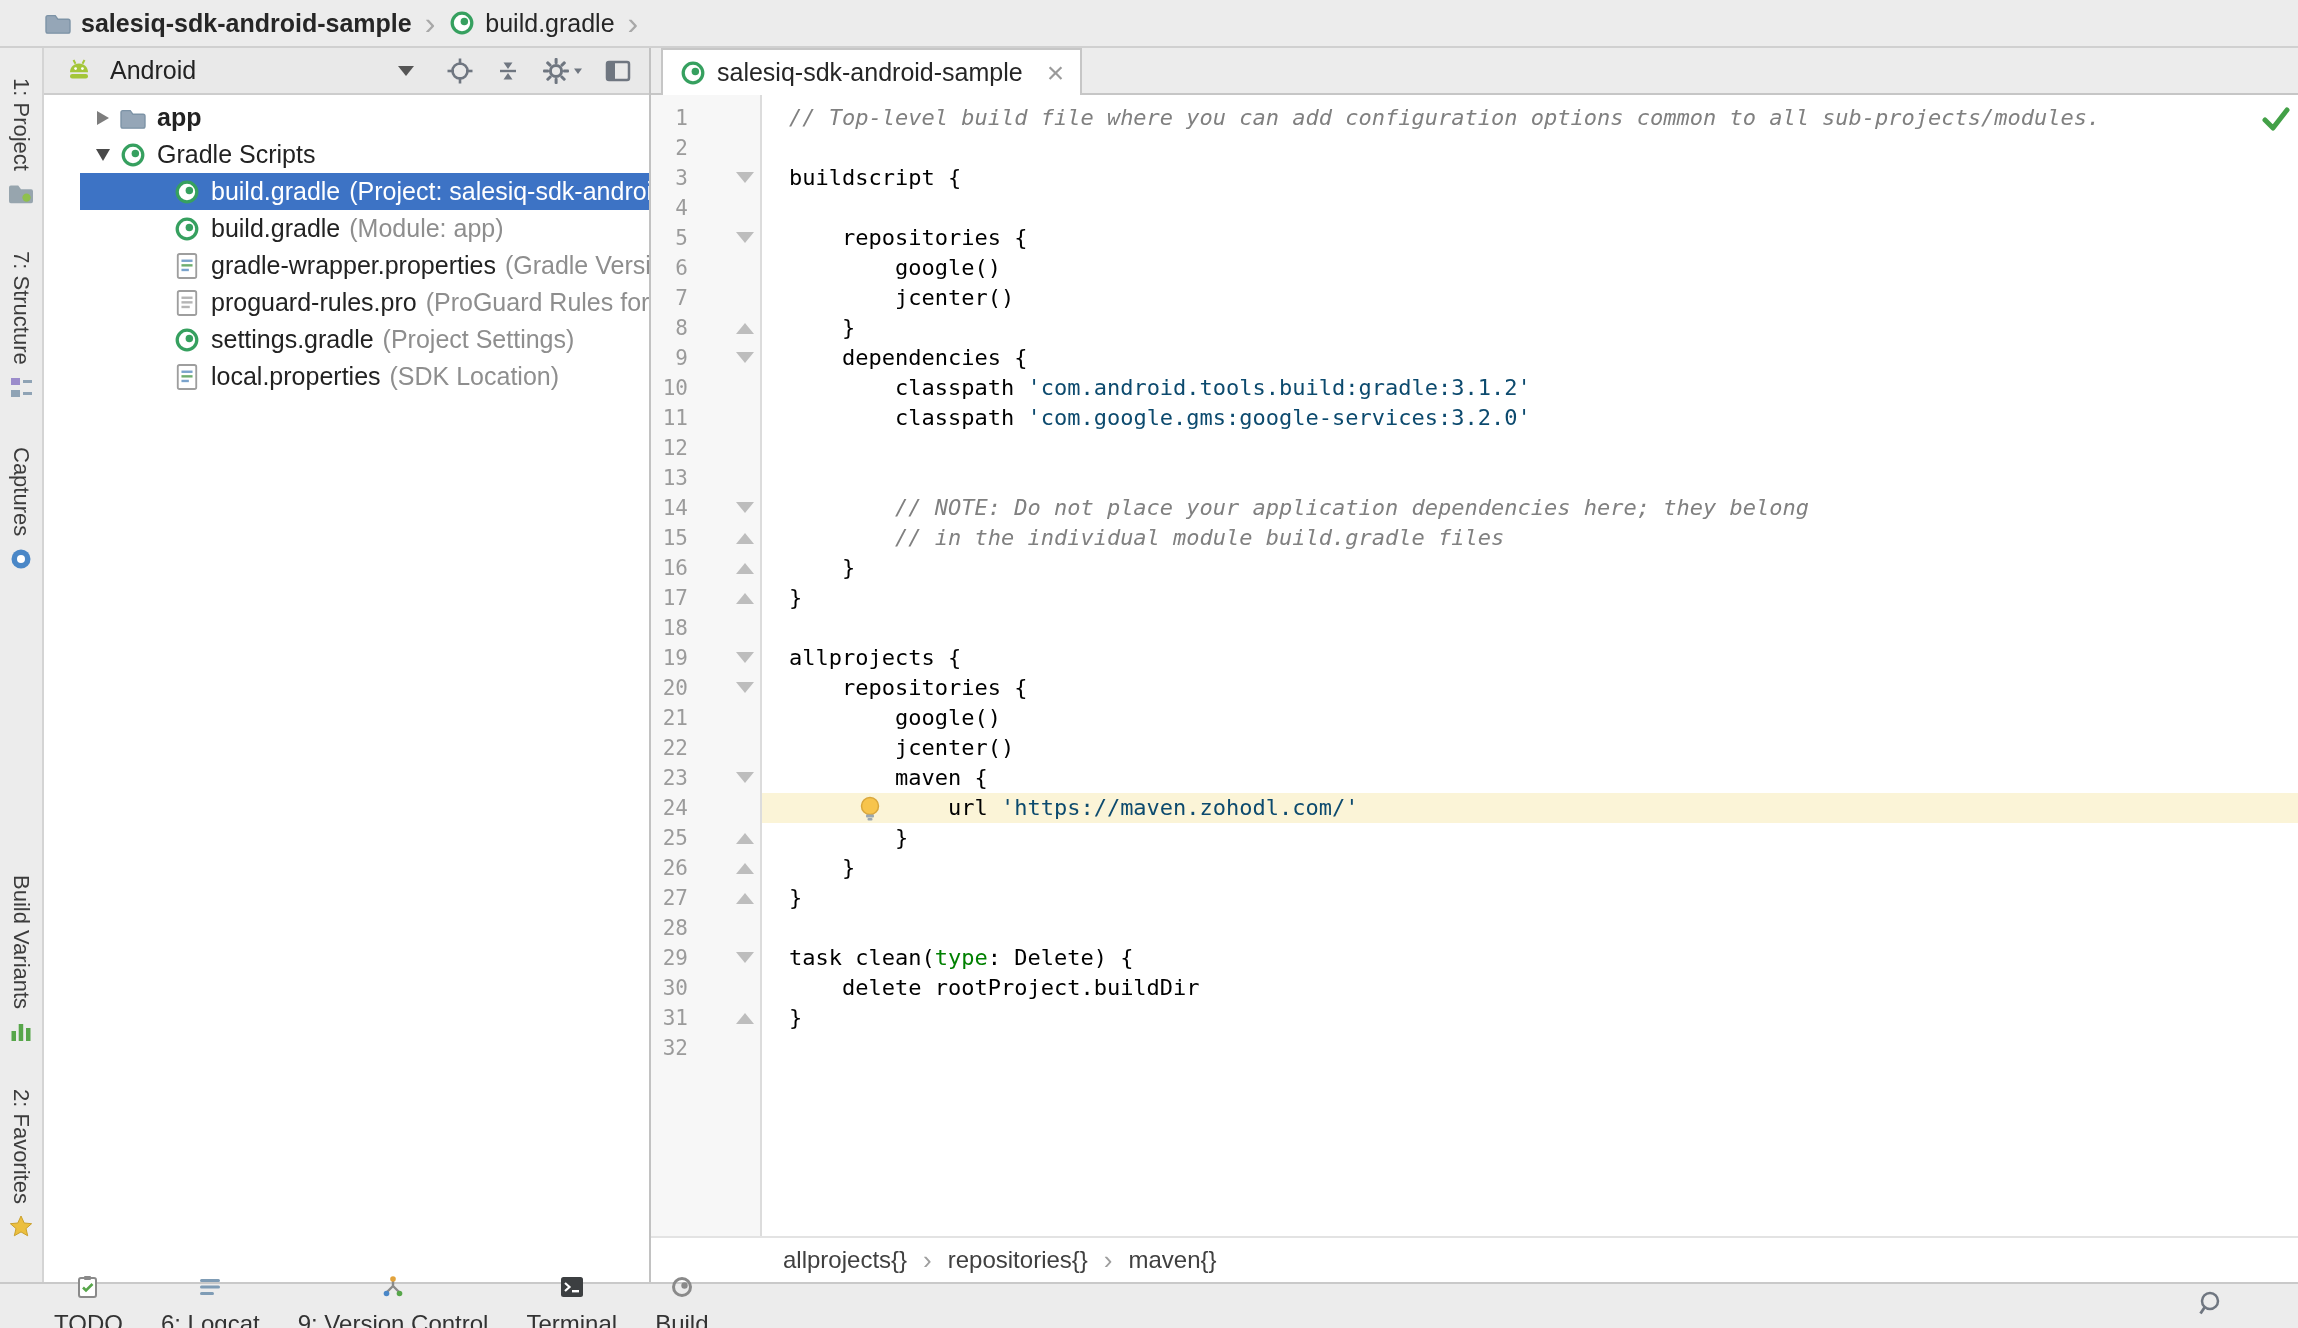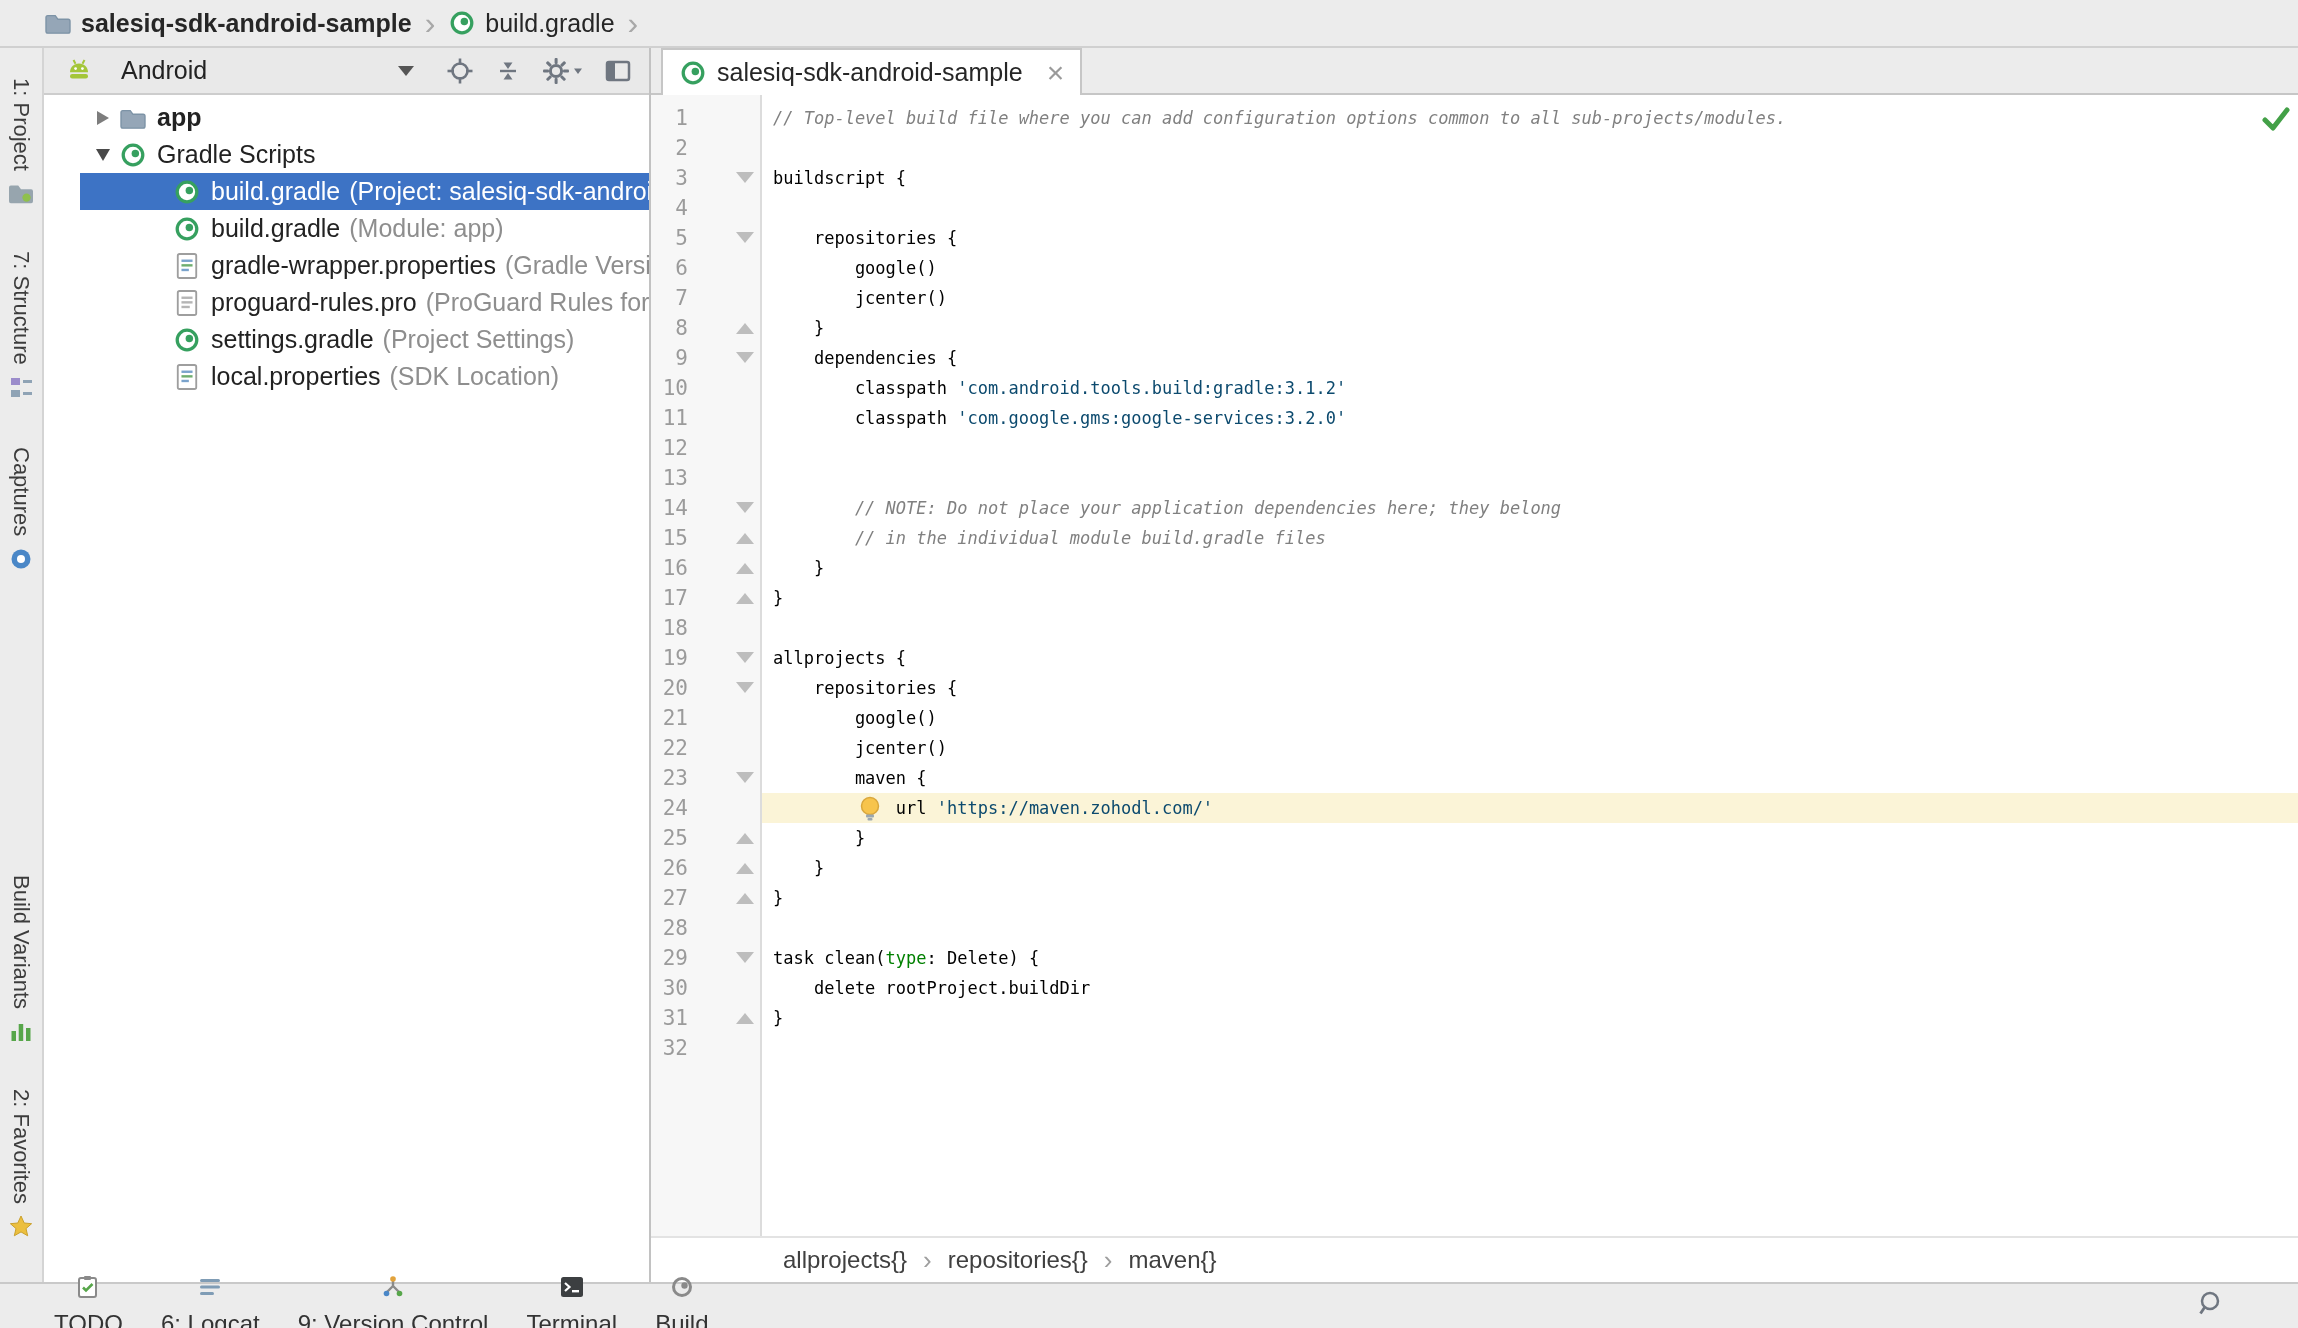--- a/index.html
+++ b/index.html
@@ -21,21 +21,21 @@
   #stripe-top{display:flex;flex-direction:column;align-items:center;gap:46px;margin-top:30px;}
   #stripe-bottom{margin-top:auto;display:flex;flex-direction:column;align-items:center;gap:44px;margin-bottom:42px;}
   .stripe-btn{display:flex;flex-direction:column;align-items:center;gap:10px;cursor:default;}
   .vlabel{writing-mode:vertical-rl;font-size:22px;color:#3c3c3c;white-space:nowrap;}
 
   
   #project{position:absolute;left:44px;top:48px;width:607px;bottom:46px;box-sizing:border-box;
            background:#fff;border-right:2px solid #c2c2c2;overflow:hidden;}
   .pp-toolbar{height:47px;box-sizing:border-box;background:#e9e9e9;border-bottom:2px solid #cdcdcd;
               display:flex;align-items:center;padding:0 16px 0 20px;}
-  .view-combo{display:flex;align-items:center;gap:27px;width:350px;font-size:25px;color:#222;text-align:right;}
+  .view-combo{display:flex;align-items:center;gap:16px;width:350px;font-size:25px;color:#222;text-align:right;}
   .combo-arrow{margin-left:auto;width:0;height:0;border-left:8px solid transparent;
                border-right:8px solid transparent;border-top:10px solid #555;}
   .pp-actions{margin-left:auto;display:flex;align-items:center;gap:18px;}
   .pp-actions .icon{cursor:default;}
   #tree{padding-top:4px;margin-left:36px;}
   .tree-row{height:37px;display:flex;align-items:center;white-space:nowrap;overflow:hidden;
             font-size:25px;color:#222;}
   .tree-row.lvl0{padding-left:8px;}
   .tree-row.lvl1{padding-left:92px;}
   .tree-row.sel{background:#3d73c5;}
@@ -60,22 +60,22 @@
   .gutter-col{position:absolute;left:0;top:0;bottom:0;width:111px;box-sizing:border-box;
               background:#f7f7f7;border-right:2px solid #dcdcdc;}
   #code-lines{position:absolute;left:0;top:8px;right:0;}
   .cl{position:relative;height:30px;display:flex;}
   .cl-gutter{width:111px;flex:none;position:relative;
              font-family:"DejaVu Sans Mono",monospace;font-size:21px;line-height:30px;color:#9b9b9b;}
   .ln{display:block;text-align:right;padding-right:74px;}
   .fold{position:absolute;right:8px;top:50%;margin-top:-6px;width:0;height:0;}
   .fold.down{border-left:9px solid transparent;border-right:9px solid transparent;border-top:11px solid #bdbdbd;}
   .fold.up{border-left:9px solid transparent;border-right:9px solid transparent;border-bottom:11px solid #bdbdbd;margin-top:-5px;}
-  .cl-code{flex:1;position:relative;padding-left:11px;white-space:pre;
-           font-family:"DejaVu Sans Mono",monospace;font-size:17px;line-height:30px;color:#000;}
+  .cl-code{flex:1;position:relative;padding-left:27px;white-space:pre;
+           font-family:"DejaVu Sans Mono",monospace;font-size:22px;line-height:30px;color:#000;}
   .cl.current .cl-code{background:#fbf4d7;}
   .tok-comment{color:#808080;font-style:italic;}
   .tok-string{color:#0c4a6e;font-weight:normal;}
   .tok-named{color:#008000;}
   .bulb{position:absolute;left:94px;top:1px;}
   #inspection{position:absolute;top:10px;right:6px;z-index:3;}
 
   #crumbbar{position:absolute;left:0;right:0;bottom:0;height:46px;box-sizing:border-box;background:#fff;
             border-top:2px solid #e3e3e3;display:flex;align-items:center;padding-left:132px;
             font-size:24px;color:#404040;}

